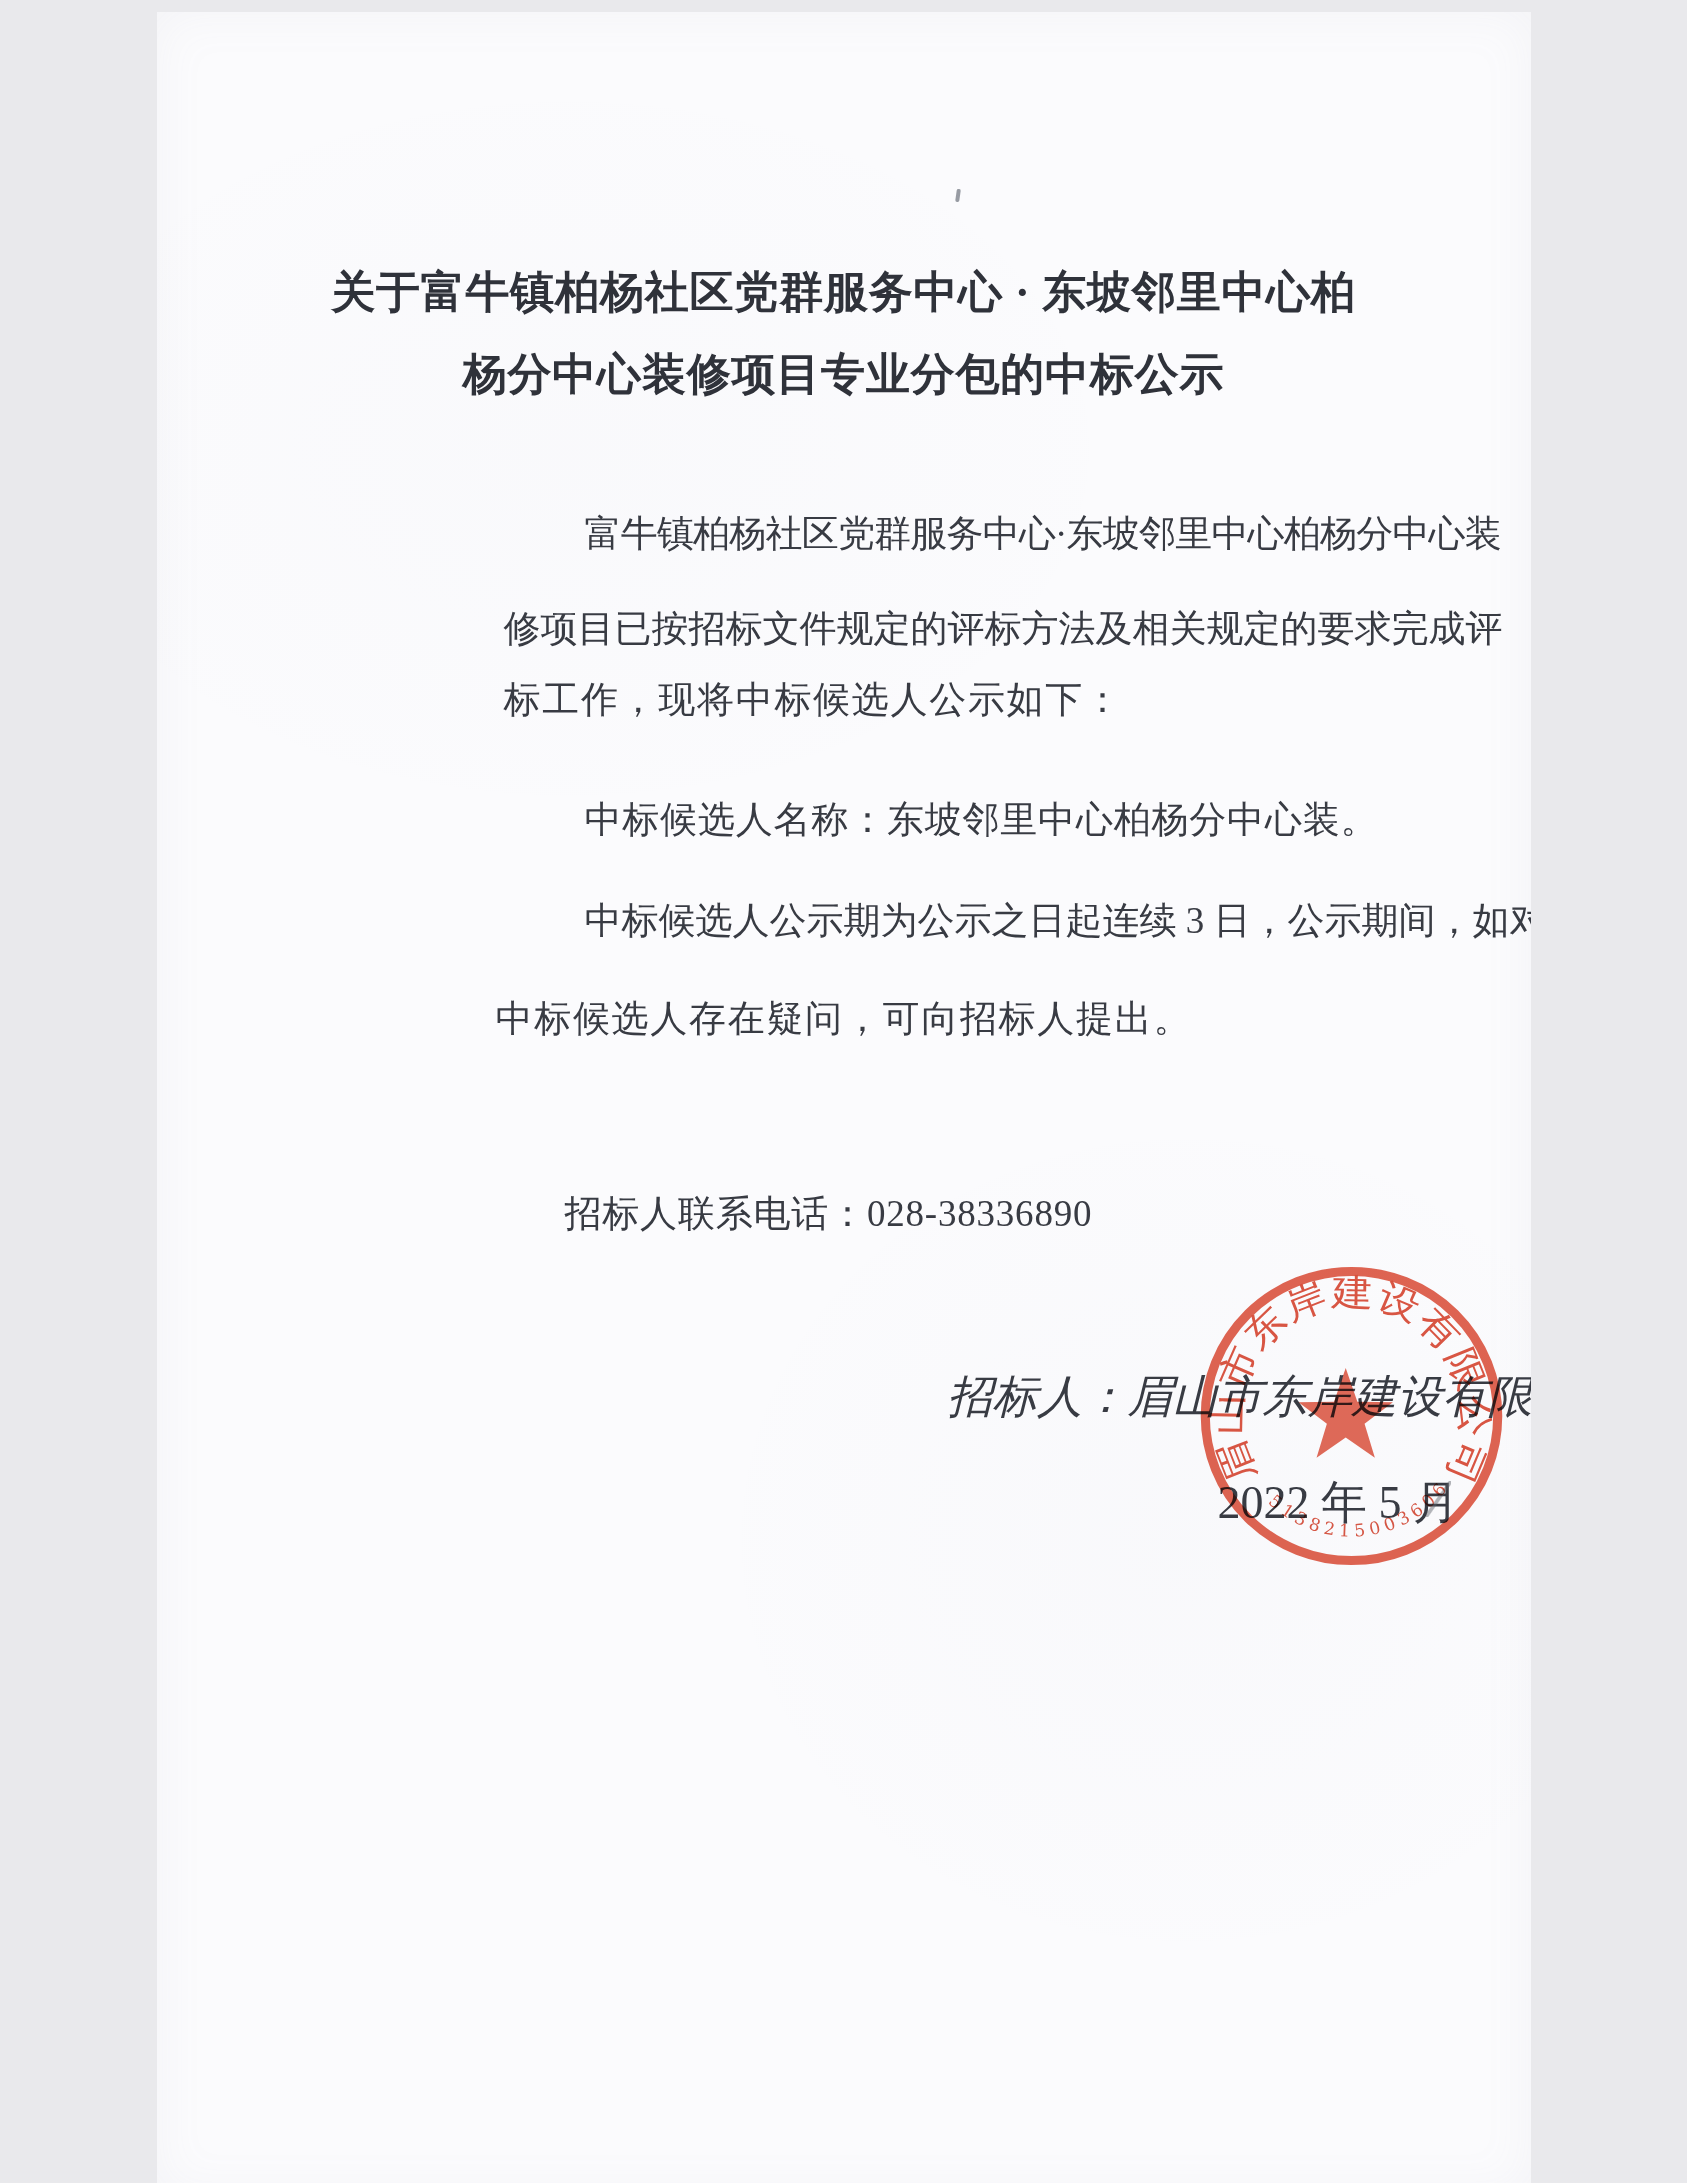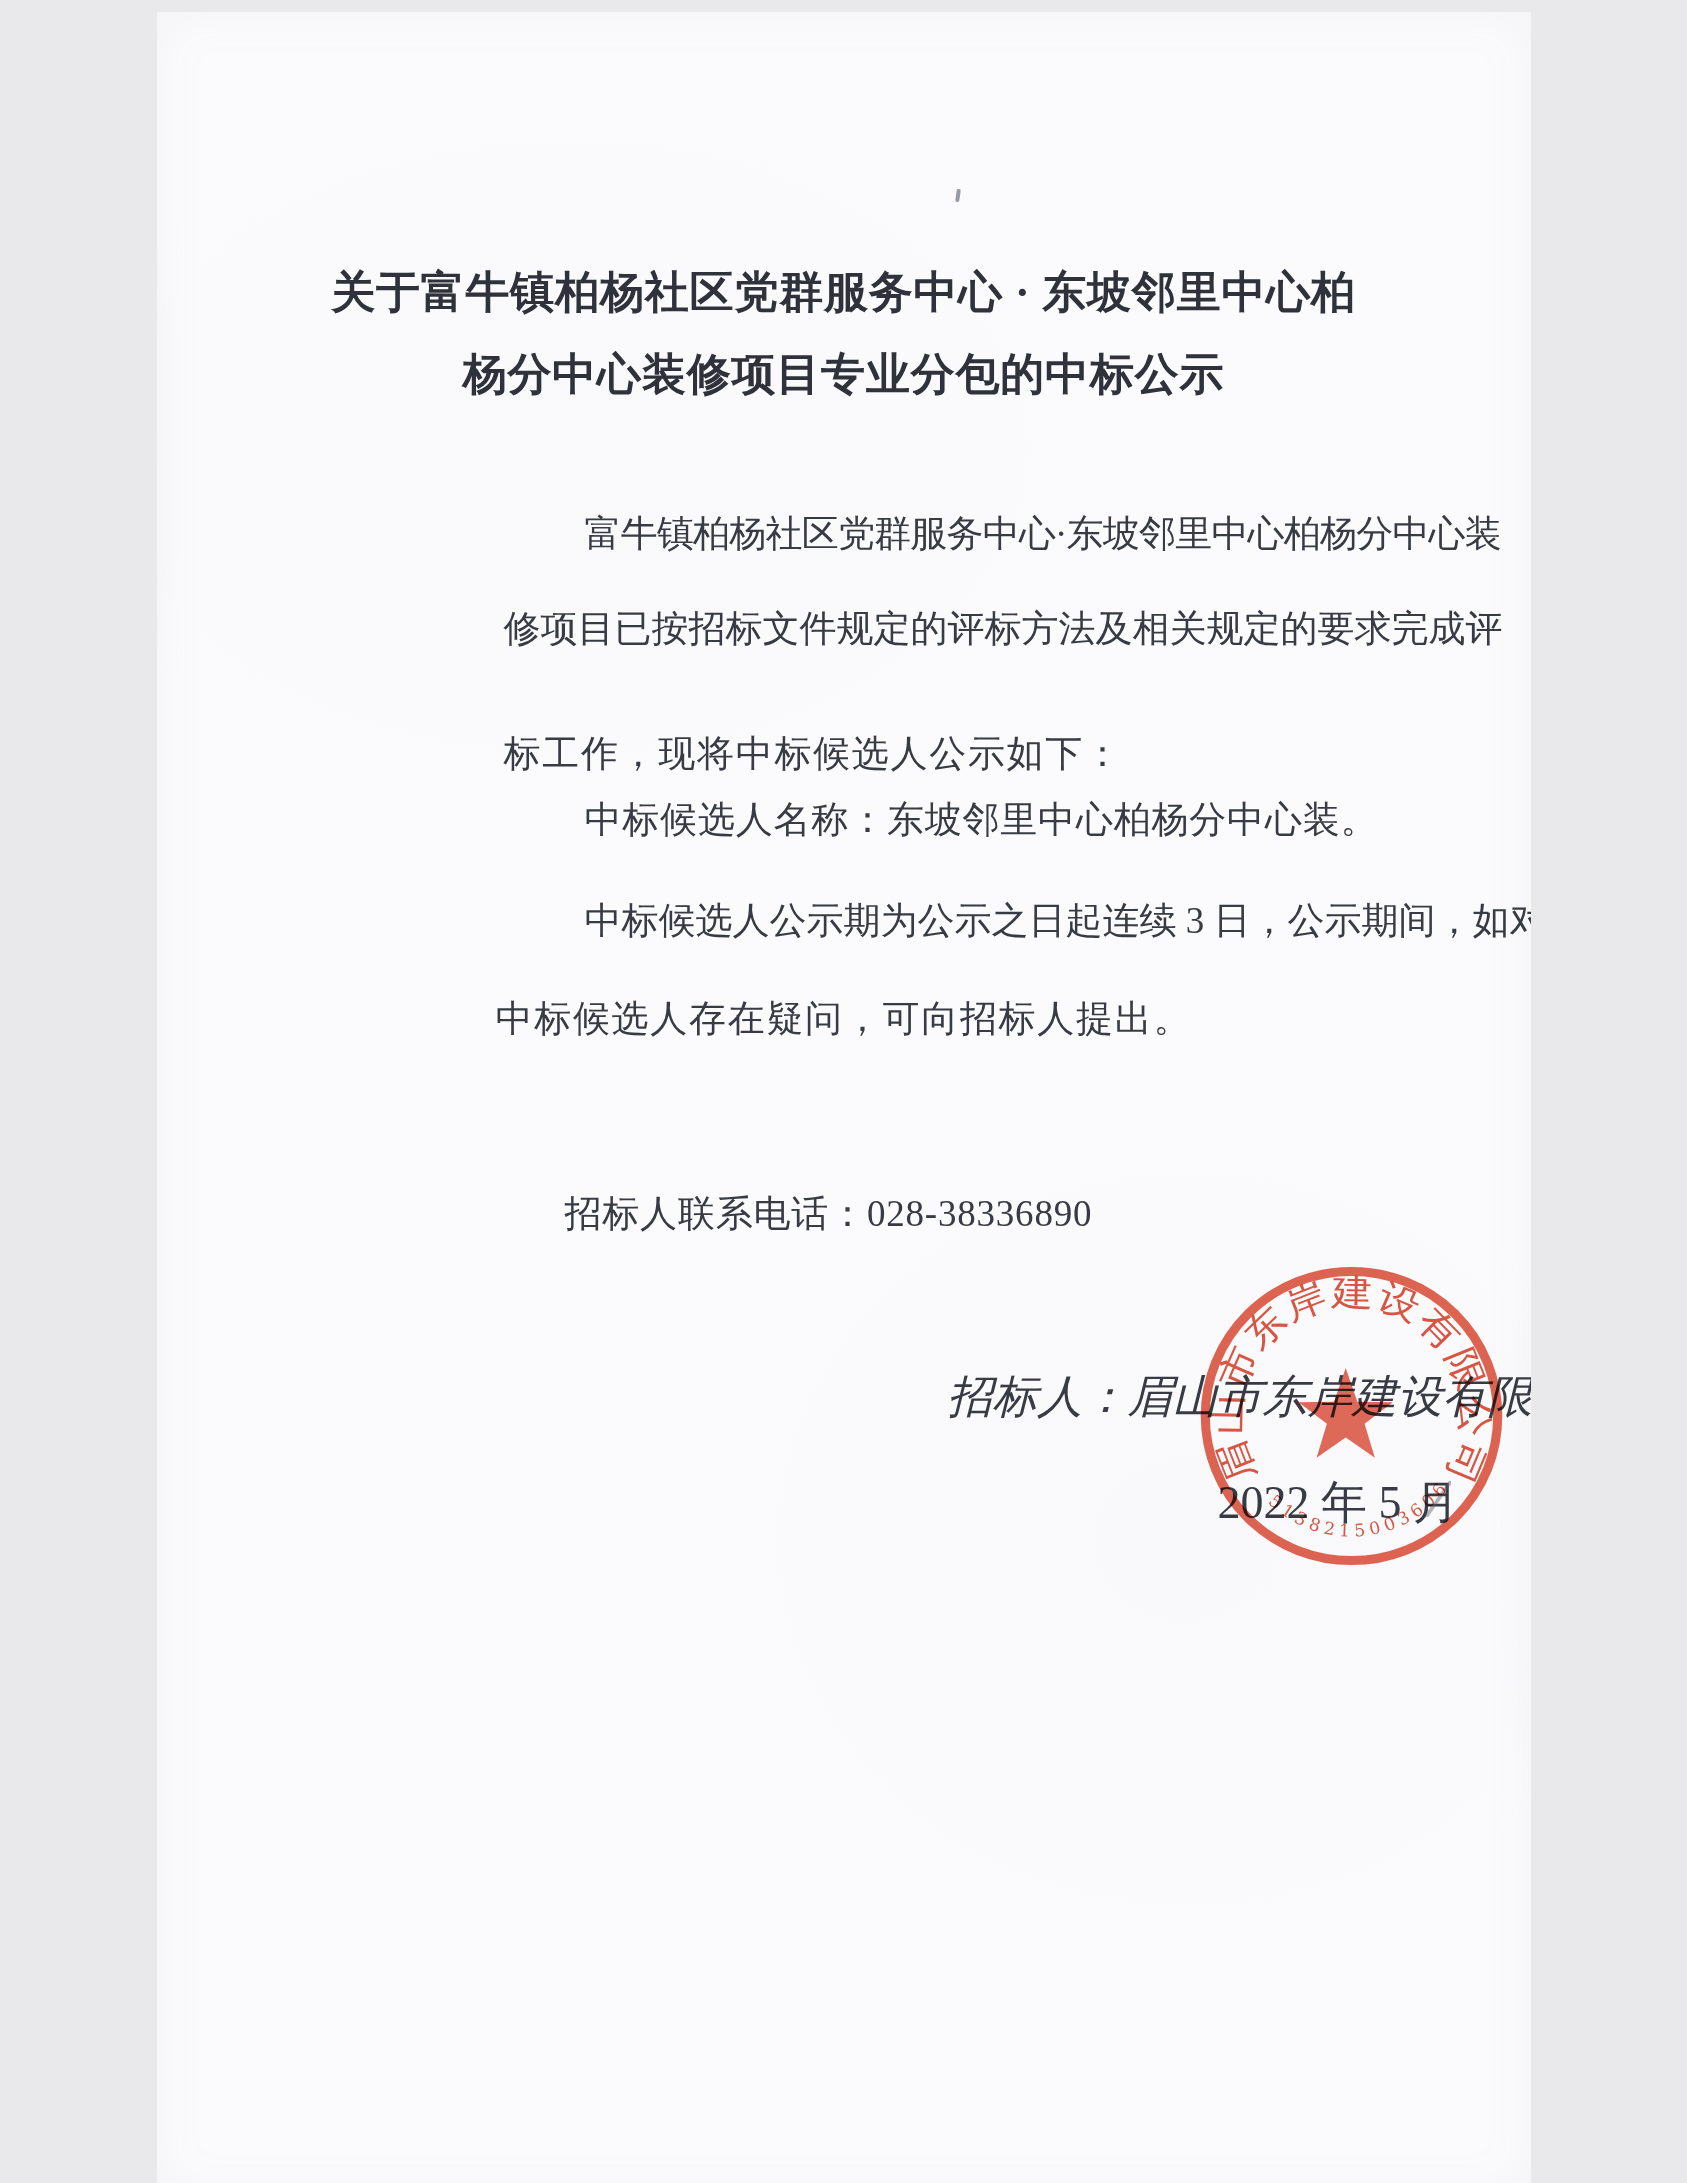--- a/index.html
+++ b/index.html
@@ -23,21 +23,21 @@
     line-height:82px;letter-spacing:0.8px;margin:0;
   }
   .title-line{display:block;}
   .bl{
     position:absolute;
     font-size:37px;line-height:51px;
     white-space:pre;color:#383b43;
   }
   #l1{left:428px;top:496px;letter-spacing:-0.8px;}
   #l2{left:347px;top:591px;}
-  #l3{left:347px;top:716px;letter-spacing:1.7px;}
+  #l3{left:347px;top:662px;letter-spacing:1.7px;}
   #l4{left:428px;top:782px;letter-spacing:0.8px;}
   #l5{left:428px;top:883px;}
   #l6{left:339px;top:981px;letter-spacing:1.7px;}
   #phone{left:408px;top:1176px;letter-spacing:0.8px;}
   #sig{left:791px;top:1360px;font-size:45px;font-style:italic;}
   #date{left:1061px;top:1465px;font-size:46px;}
   .daygap{display:inline-block;width:73px;}
   .artifact{
     position:absolute;left:799px;top:177px;
     width:4.1px;height:13.2px;background:#7e838c;

